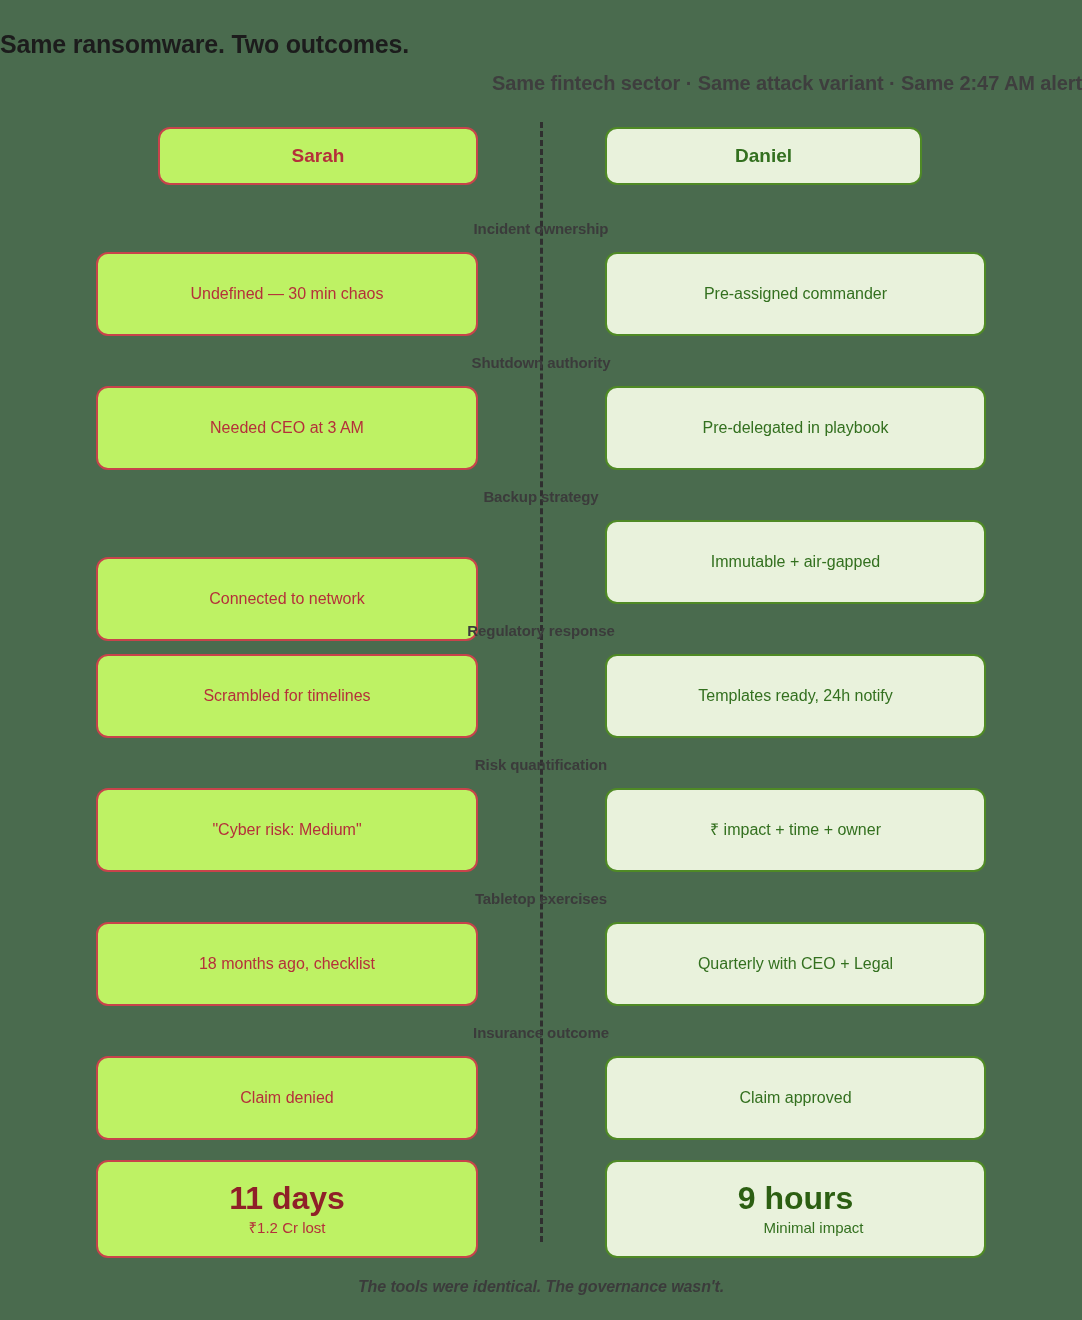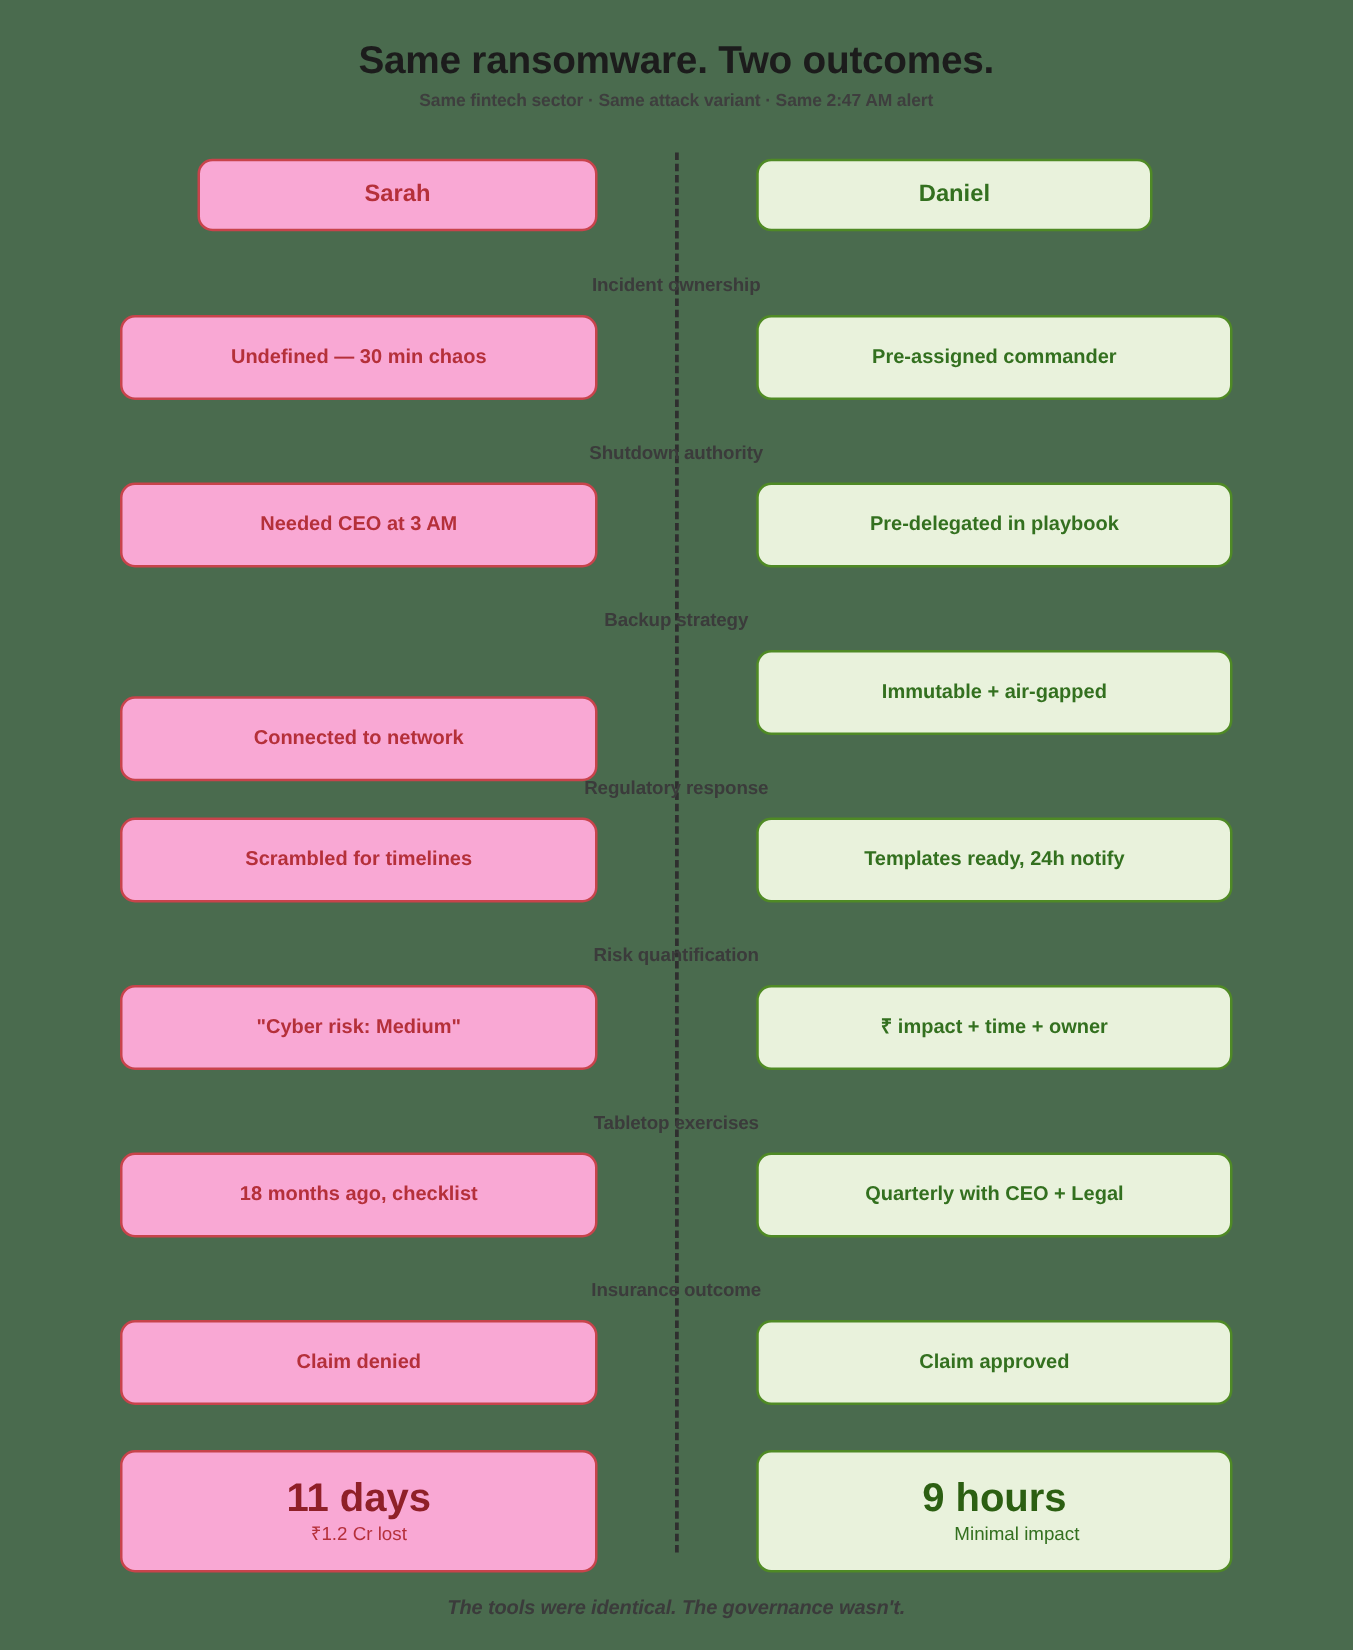--- a/index.html
+++ b/index.html
@@ -7,49 +7,48 @@
     width:1082px;height:1320px;
     background:#4a6b4e;
     font-family:"Liberation Sans",sans-serif;
     overflow:hidden;position:relative;
   }
   .stage{position:absolute;inset:0;}
 
   
   .title{
     position:absolute;left:0;right:0;top:30px;
-    text-align:center;
-    font-size:31px;font-weight:bold;color:#1c1c1c;
+    font-size:25px;font-weight:bold;color:#1c1c1c;
     letter-spacing:-0.2px;
   }
   .subtitle{
     position:absolute;left:0;right:0;top:72px;
-    text-align:center;
-    font-size:14px;font-weight:bold;color:#3e3e3e;
+    text-align:right;
+    font-size:20px;font-weight:bold;color:#3e3e3e;
     letter-spacing:-0.1px;
   }
 
   
   .divider{
     position:absolute;left:540px;top:122px;
     width:0;height:1120px;
     border-left:3px dashed #2f2f2f;
   }
 
   
   .card{
     position:absolute;
     box-sizing:border-box;
     border-radius:12px;
     display:flex;flex-direction:column;
     align-items:center;justify-content:center;
     text-align:center;
   }
   .card.red{
-    background:#f9a8d4;
+    background:#bef264;
     border:2px solid #c8434b;
     color:#b5303a;
   }
   .card.green{
     background:#e9f2dc;
     border:2px solid #4f8a25;
     color:#33701f;
   }
   .card-label{
     font-size:16px;
@@ -64,21 +63,21 @@
 
   
   .rowlabel{
     position:absolute;left:0;right:0;
     text-align:center;
     font-size:15px;font-weight:bold;color:#3b3b3b;
     letter-spacing:-0.1px;
   }
 
   
-  .ccard{height:68px;font-weight:bold;}
+  .ccard{height:84px;}
   .ccard.red{left:96px;width:382px;}
   .ccard.green{left:605px;width:381px;}
 
   
   .scard{height:98px;gap:2px;}
   .scard.red{left:96px;width:382px;}
   .scard.green{left:605px;width:381px;}
   .scard .big{
     font-size:32px;font-weight:bold;line-height:1.1;
   }

